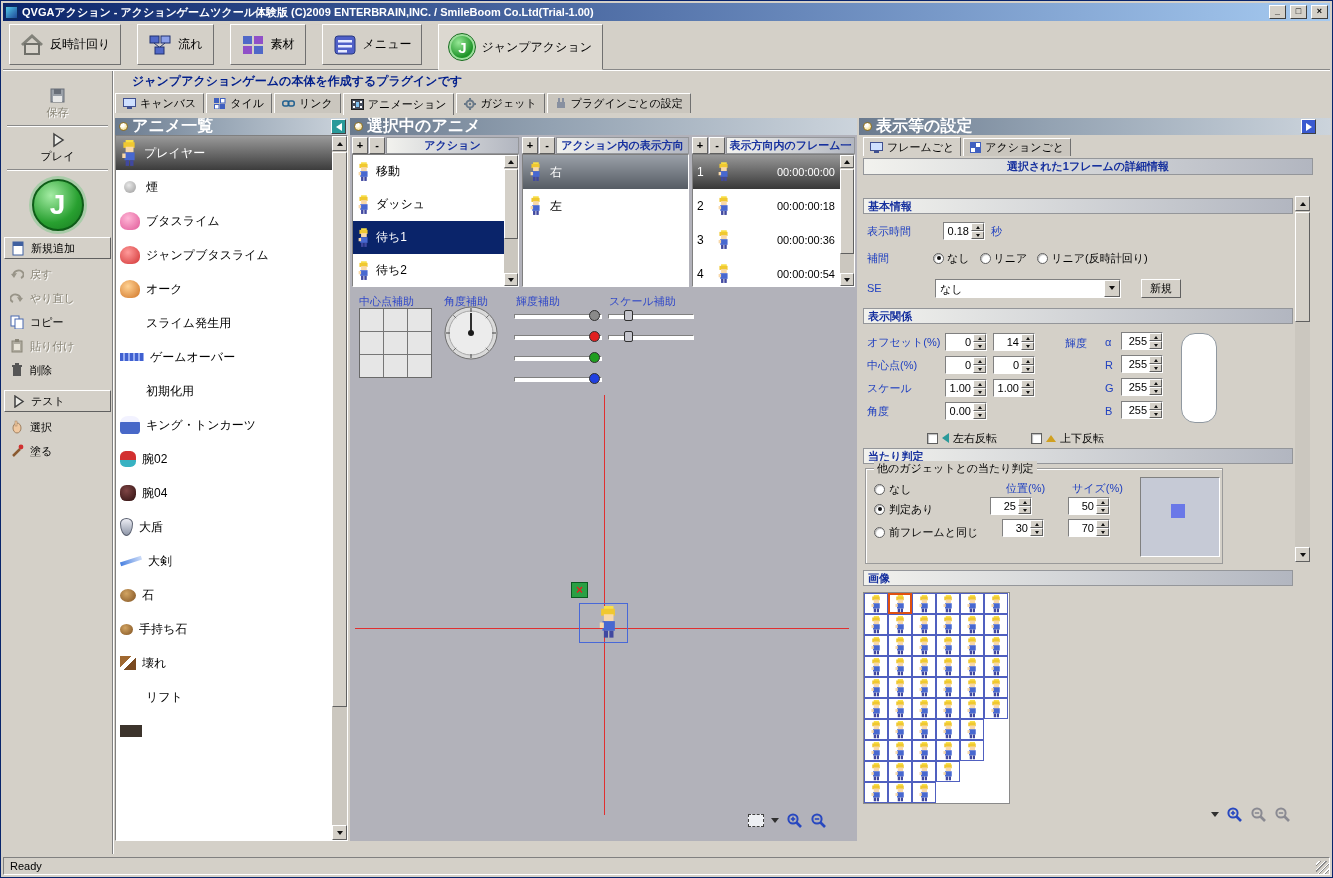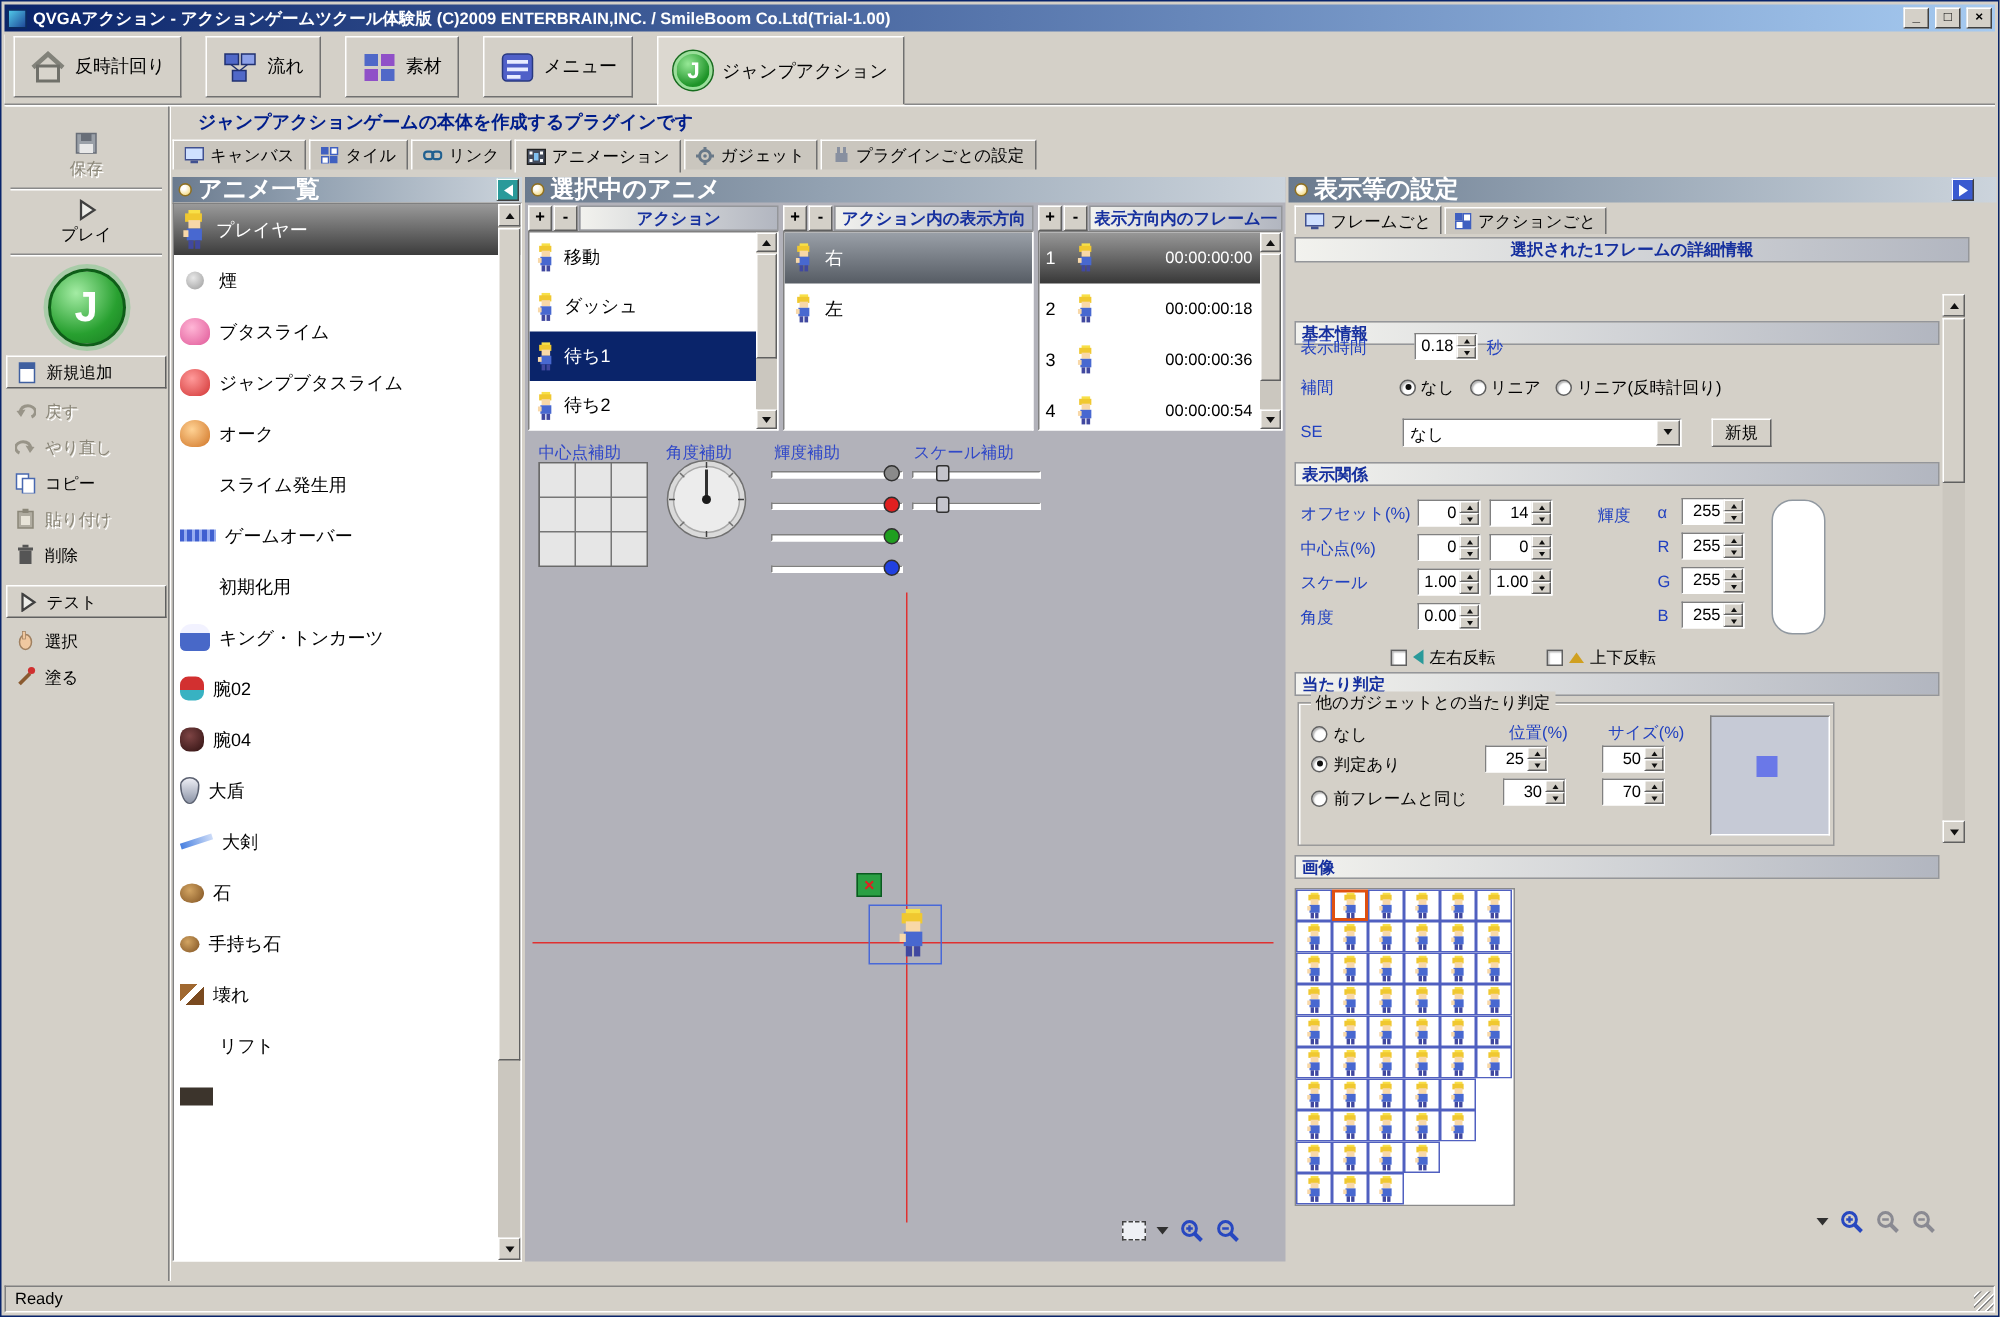--- a/index.html
+++ b/index.html
@@ -710,21 +710,21 @@
             <rect x="6" y="6" width="5" height="5" fill="#4060c0"></rect>
             <rect x="5.5" y="0.5" width="5" height="5" fill="#fff" stroke="#4060c0"></rect>
             <rect x="0.5" y="5.5" width="5" height="5" fill="#fff" stroke="#4060c0"></rect>
           </svg>
         <span>アクションごと</span>
       </div>
     </div>
 
     <div class="detailbar" style="left:4px;top:40px;width:450px">選択された1フレームの詳細情報</div>
 
-    <div class="shead" style="left:4px;top:96px;width:430px">基本情報</div>
+    <div class="shead" style="left:4px;top:80px;width:430px">基本情報</div>
 
     <div class="srow" style="left:8px;top:103px">
       <span class="blbl" style="width:70px">表示時間</span>
       <span class="spin">
           <input readonly="" value="0.18" style="">
           <span class="sb">
             <i>
               <span class="tu"></span>
             </i>
             <i>

